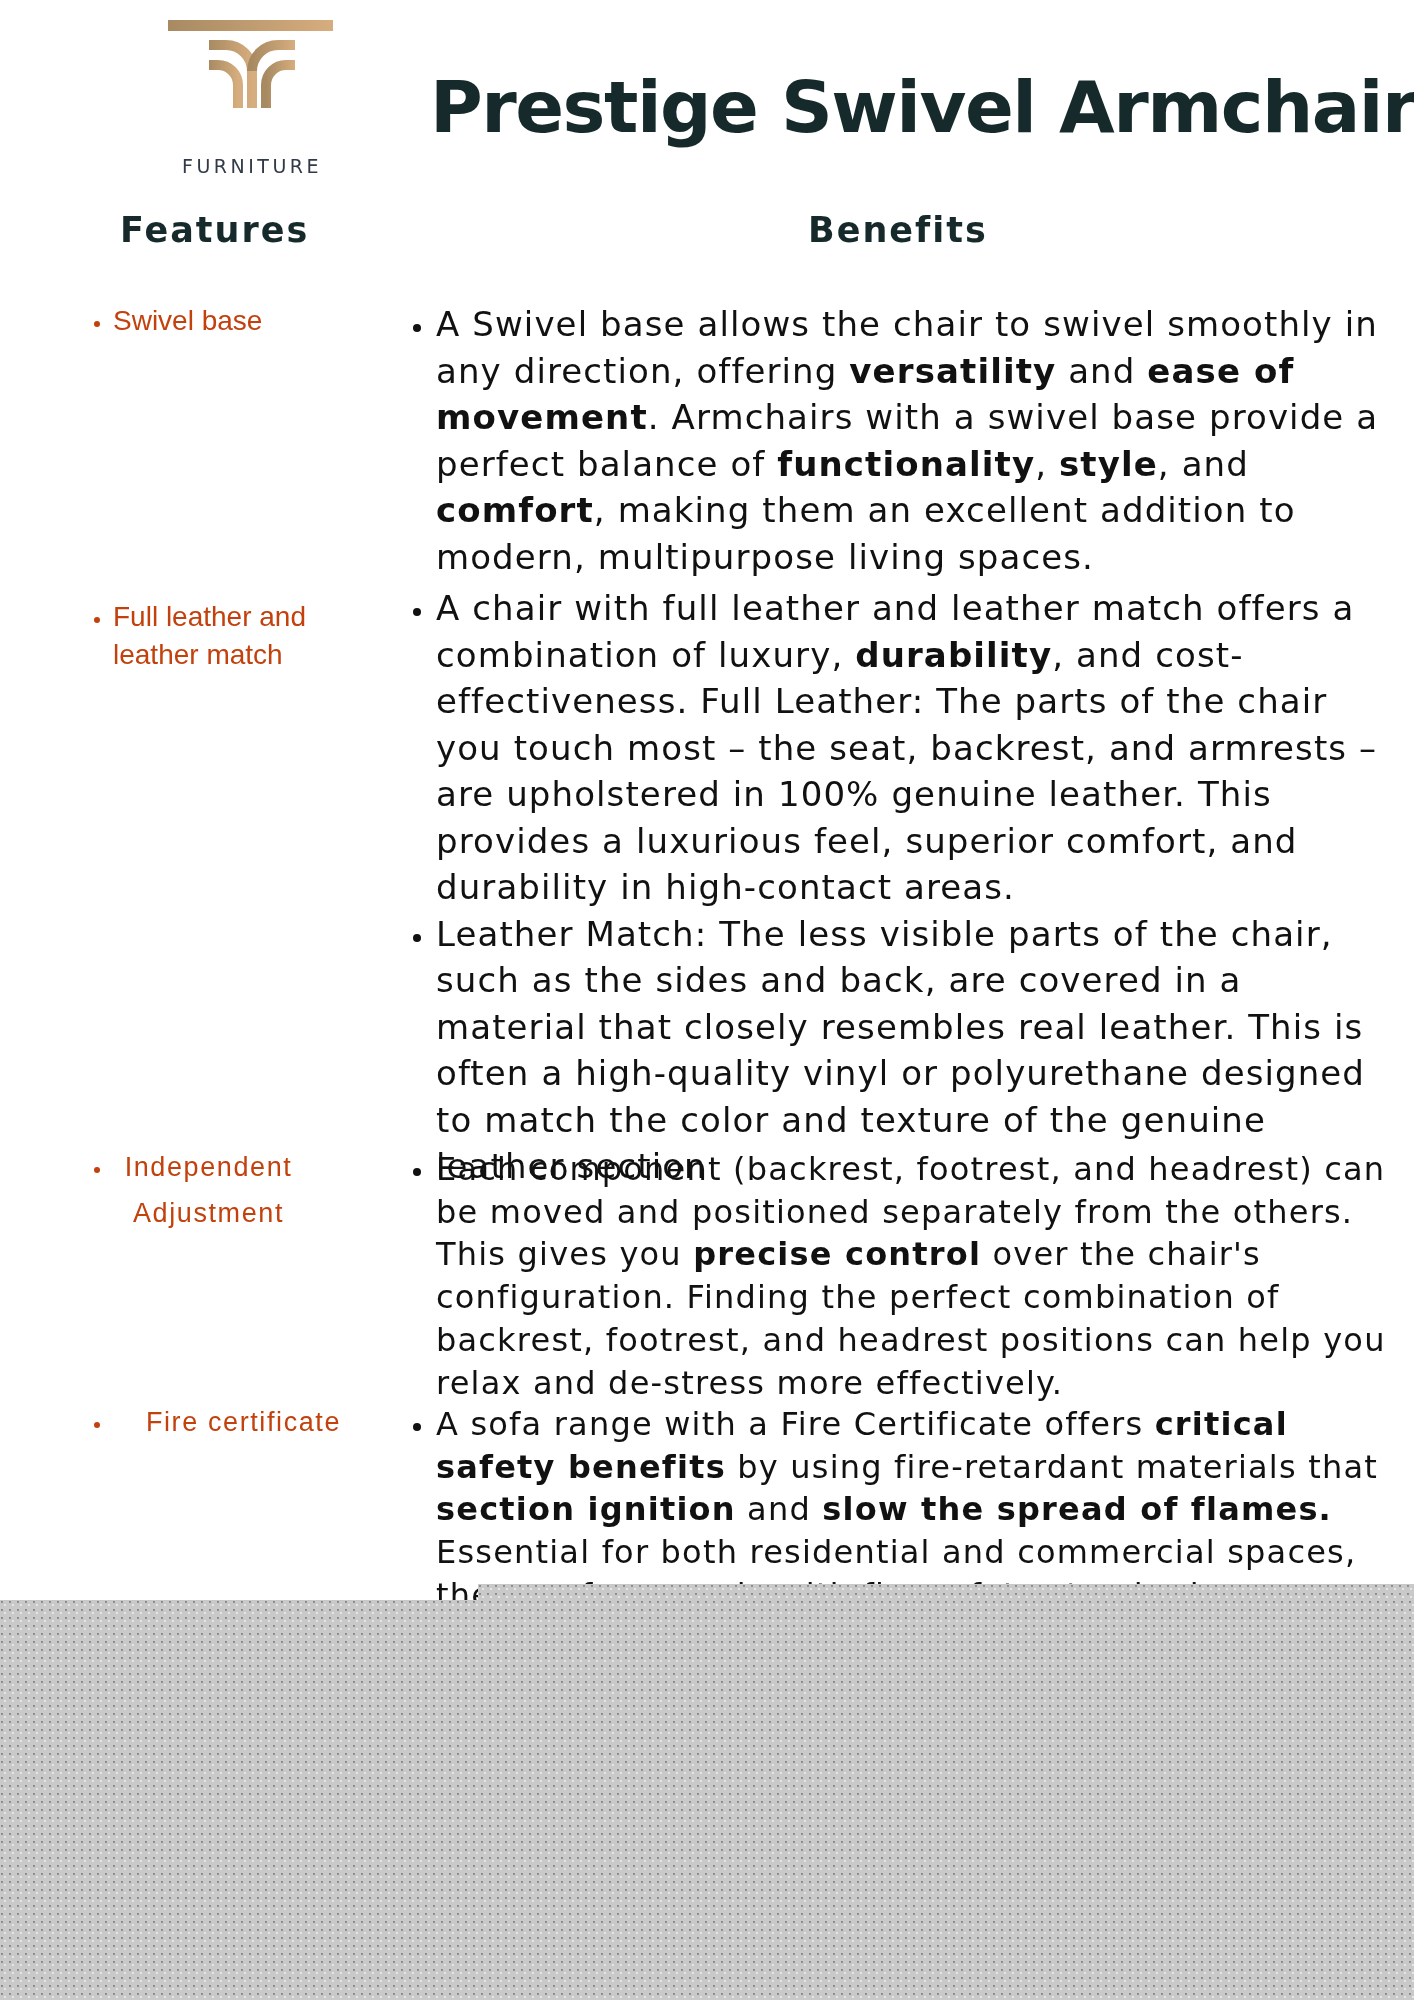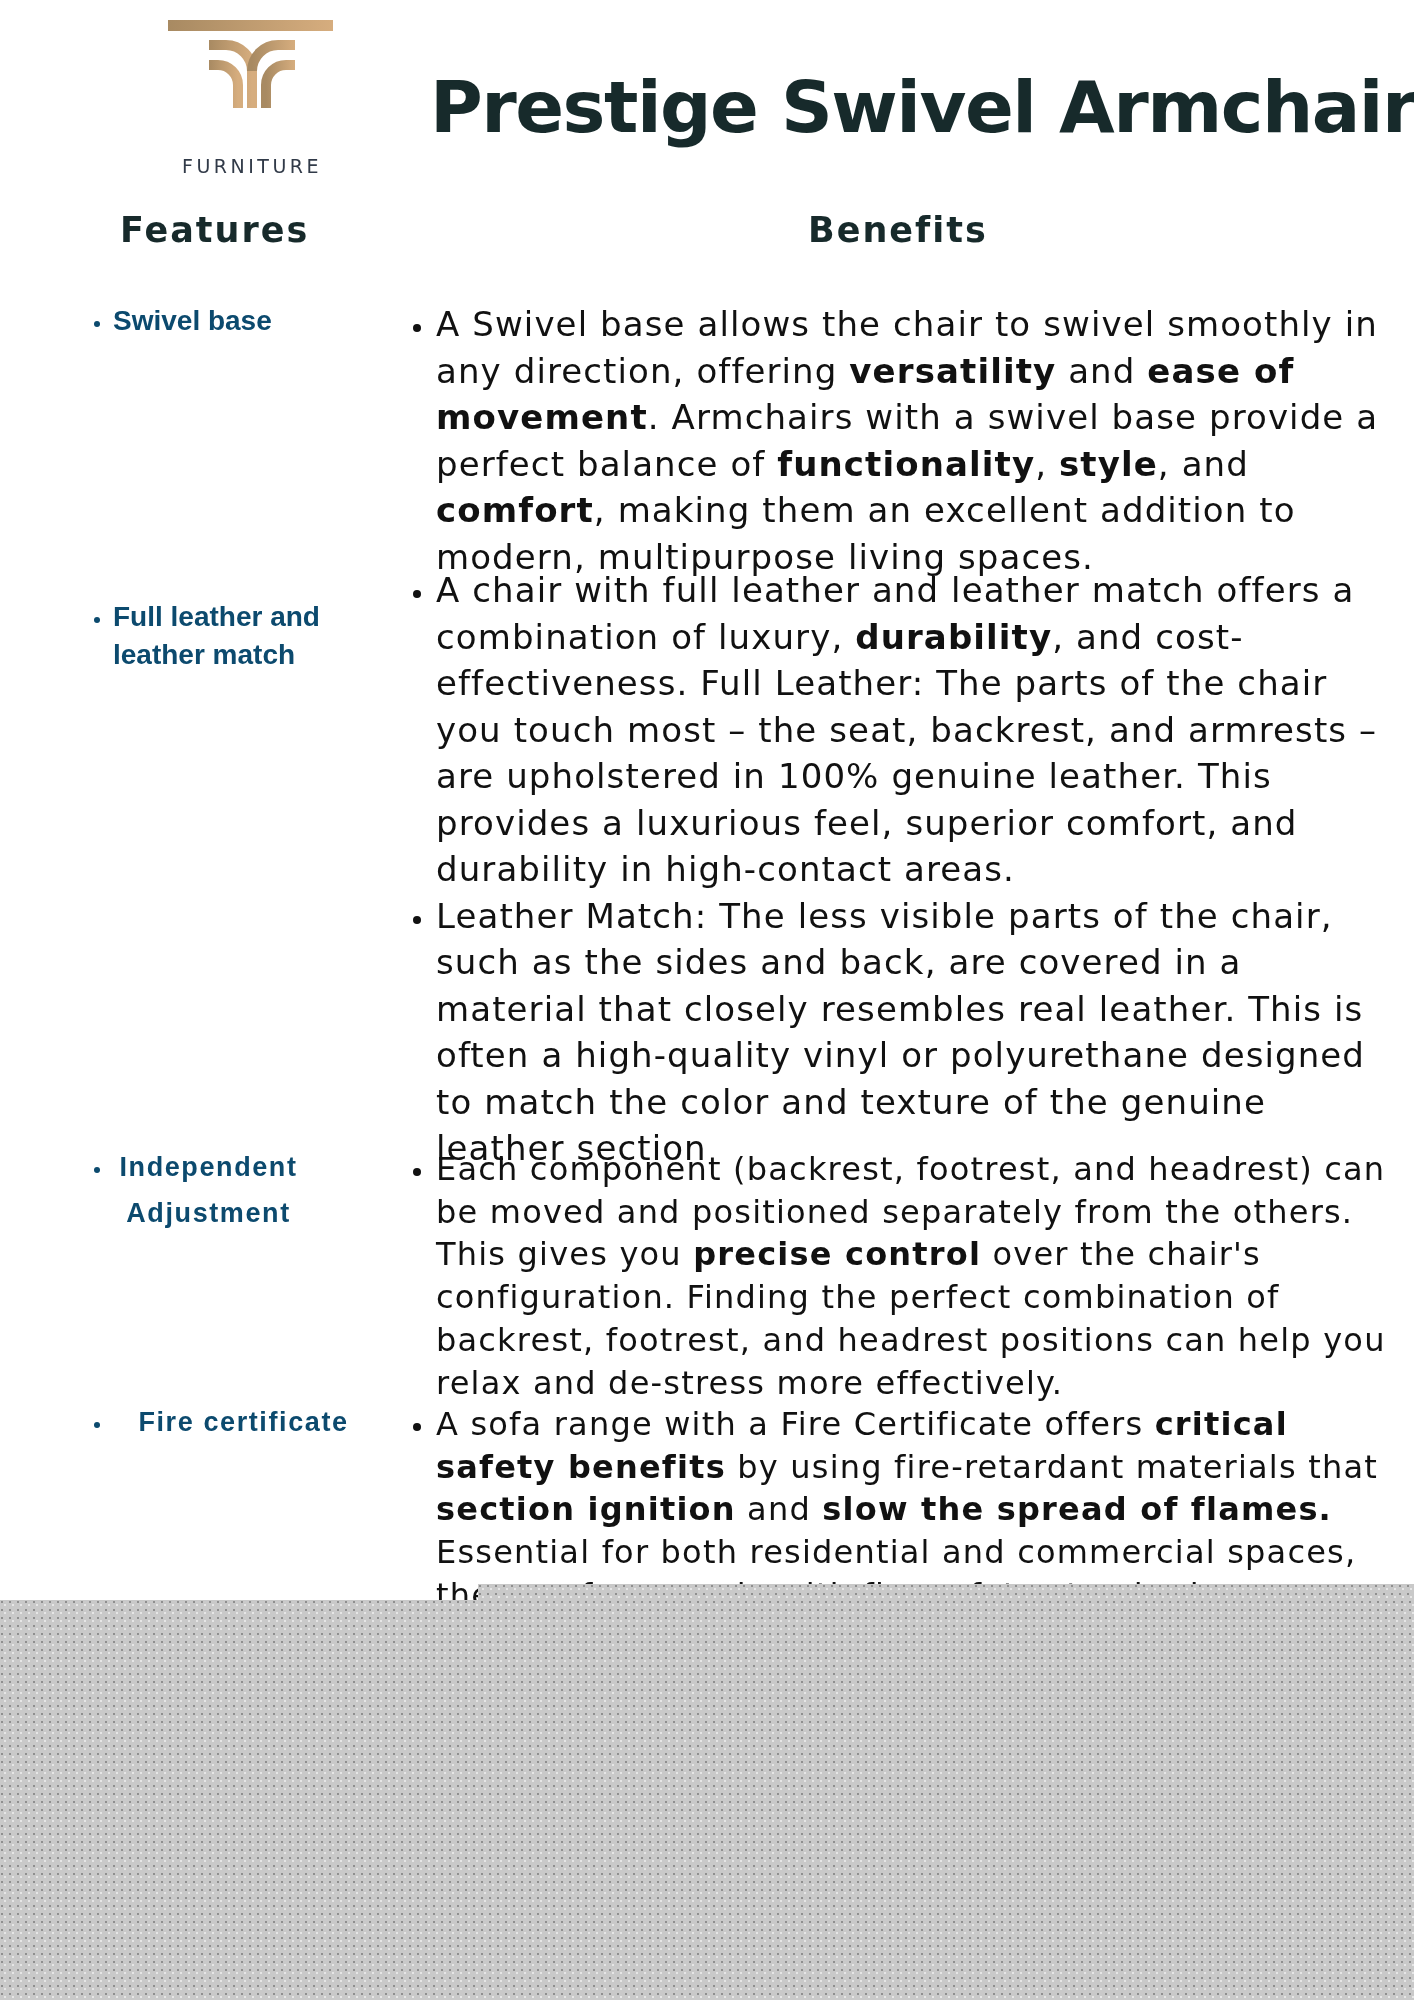--- a/index.html
+++ b/index.html
@@ -29,21 +29,21 @@
 
   
   .col-head { top: 206px; font-family: "DejaVu Sans", sans-serif; font-weight: bold;
     font-size: 35px; letter-spacing: 2px; color: #172a2b; line-height: 48px; white-space: nowrap; }
   .h-features { left: 120px; }
   .h-benefits { left: 808px; }
 
   
   .feat { left: 84px; width: 290px; }
   .feat ul { margin: 0; padding: 0 0 0 29px; list-style: disc; }
-  .feat li { font-family: "Liberation Sans", sans-serif; font-weight: bold; color: #0c4a6e; }
+  .feat li { font-family: "Liberation Sans", sans-serif; font-weight: normal; color: #c2410c; }
   .feat li::marker { font-size: 20px; }
   .feat-a li { font-size: 28px; line-height: 38px; }
   .feat-b li { font-size: 27px; line-height: 46px; letter-spacing: 1.6px; text-align: center; }
 
   
   .ben { left: 398px; width: 1000px; }
   .ben ul { margin: 0; padding: 0 0 0 38px; list-style: disc; }
   .ben li { font-family: "DejaVu Sans", sans-serif; color: #111; }
   .ben li::marker { font-size: 26px; }
   .ben-a li { font-size: 34px; line-height: 46.5px; letter-spacing: 1.1px; }
@@ -98,21 +98,21 @@
   <ul>
       <li><span>A Swivel base allows the chair to swivel smoothly in any direction, offering </span><b>versatility</b><span> and </span><b>ease of movement</b><span>. Armchairs with a swivel base provide a perfect balance of </span><b>functionality</b><span>, </span><b>style</b><span>, and </span><b>comfort</b><span>, making them an excellent addition to modern, multipurpose living spaces.</span></li>
     </ul>
 </div>
 
 <div class="abs feat feat-a" style="top:598px; width:250px;">
   <ul>
       <li>Full leather and leather match</li>
     </ul>
 </div>
-<div class="abs ben ben-a" style="top:567px;">
+<div class="abs ben ben-a" style="top:585px;">
   <ul>
       <li><span>A chair with full leather and leather match offers a combination of luxury, </span><b>durability</b><span>, and cost-effectiveness. Full Leather: The parts of the chair you touch most – the seat, backrest, and armrests – are upholstered in 100% genuine leather. This provides a luxurious feel, superior comfort, and durability in high-contact areas.</span></li>
       <li><span>Leather Match: The less visible parts of the chair, such as the sides and back, are covered in a material that closely resembles real leather.  This is often a high-quality vinyl or polyurethane designed to match the color and texture of the genuine leather section</span></li>
     </ul>
 </div>
 
 <div class="abs feat feat-b" style="top:1144px; width:220px;">
   <ul>
       <li>Independent Adjustment</li>
     </ul>

